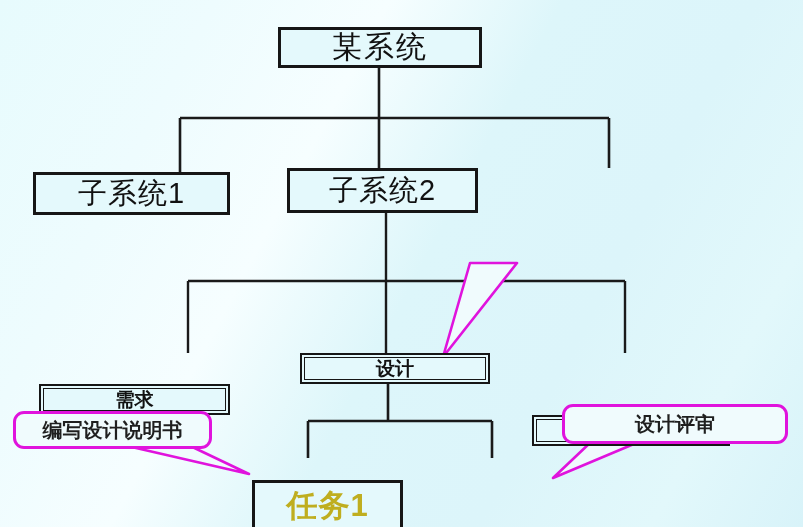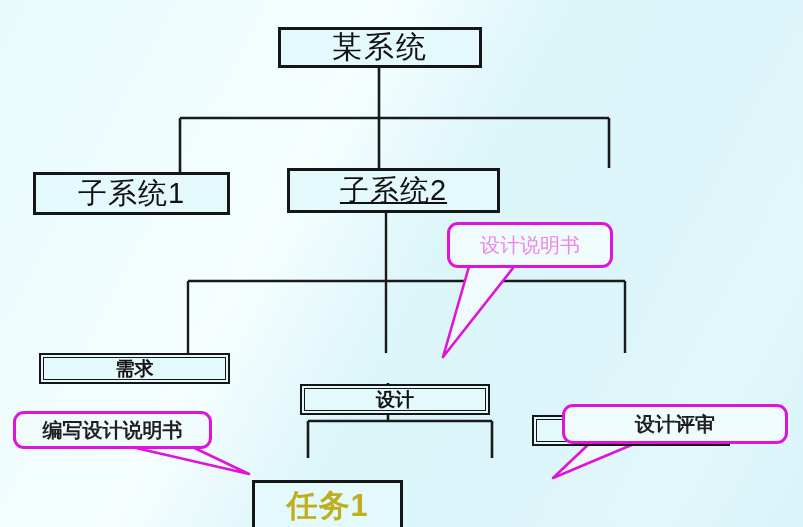--- a/index.html
+++ b/index.html
@@ -77,41 +77,38 @@
     </g>
   </svg>
 
   <div class="box lvl1" style="left:278px;top:27px;width:204px;height:41px;">
     <span>某系统</span>
   </div>
 
   <div class="box lvl2" style="left:33px;top:172px;width:197px;height:43px;">
     <span>子系统1</span>
   </div>
-  <div class="box lvl2" style="left:287px;top:168px;width:213px;height:45px;text-decoration:underline;">
+  <div class="box lvl2" style="left:287px;top:168px;width:191px;height:45px;">
     <span>子系统2</span>
   </div>
 
+  <div class="box lvl3" style="left:300px;top:353px;width:190px;height:31px;">
+    <span>设计</span>
+  </div>
   <div class="box lvl3" style="left:39px;top:353px;width:191px;height:31px;">
     <span>需求</span>
-  </div>
-  <div class="box lvl3" style="left:300px;top:353px;width:190px;height:31px;">
-    <span>设计</span>
   </div>
   <div class="box lvl3" style="left:532px;top:353px;width:198px;height:31px;">
     <span>实施</span>
   </div>
 
   <div class="box lvl4" style="left:252px;top:480px;width:151px;height:52px;">
     <span>任务1</span>
   </div>
 
-  <div class="bubble pink" style="left:447px;top:222px;width:166px;height:46px;">
-    <span>设计说明书</span>
-  </div>
   <div class="bubble dark" style="left:13px;top:411px;width:199px;height:38px;">
     <span>编写设计说明书</span>
   </div>
   <div class="bubble dark" style="left:562px;top:404px;width:226px;height:40px;">
     <span>设计评审</span>
   </div>
 
 </div>
 
 </body></html>

